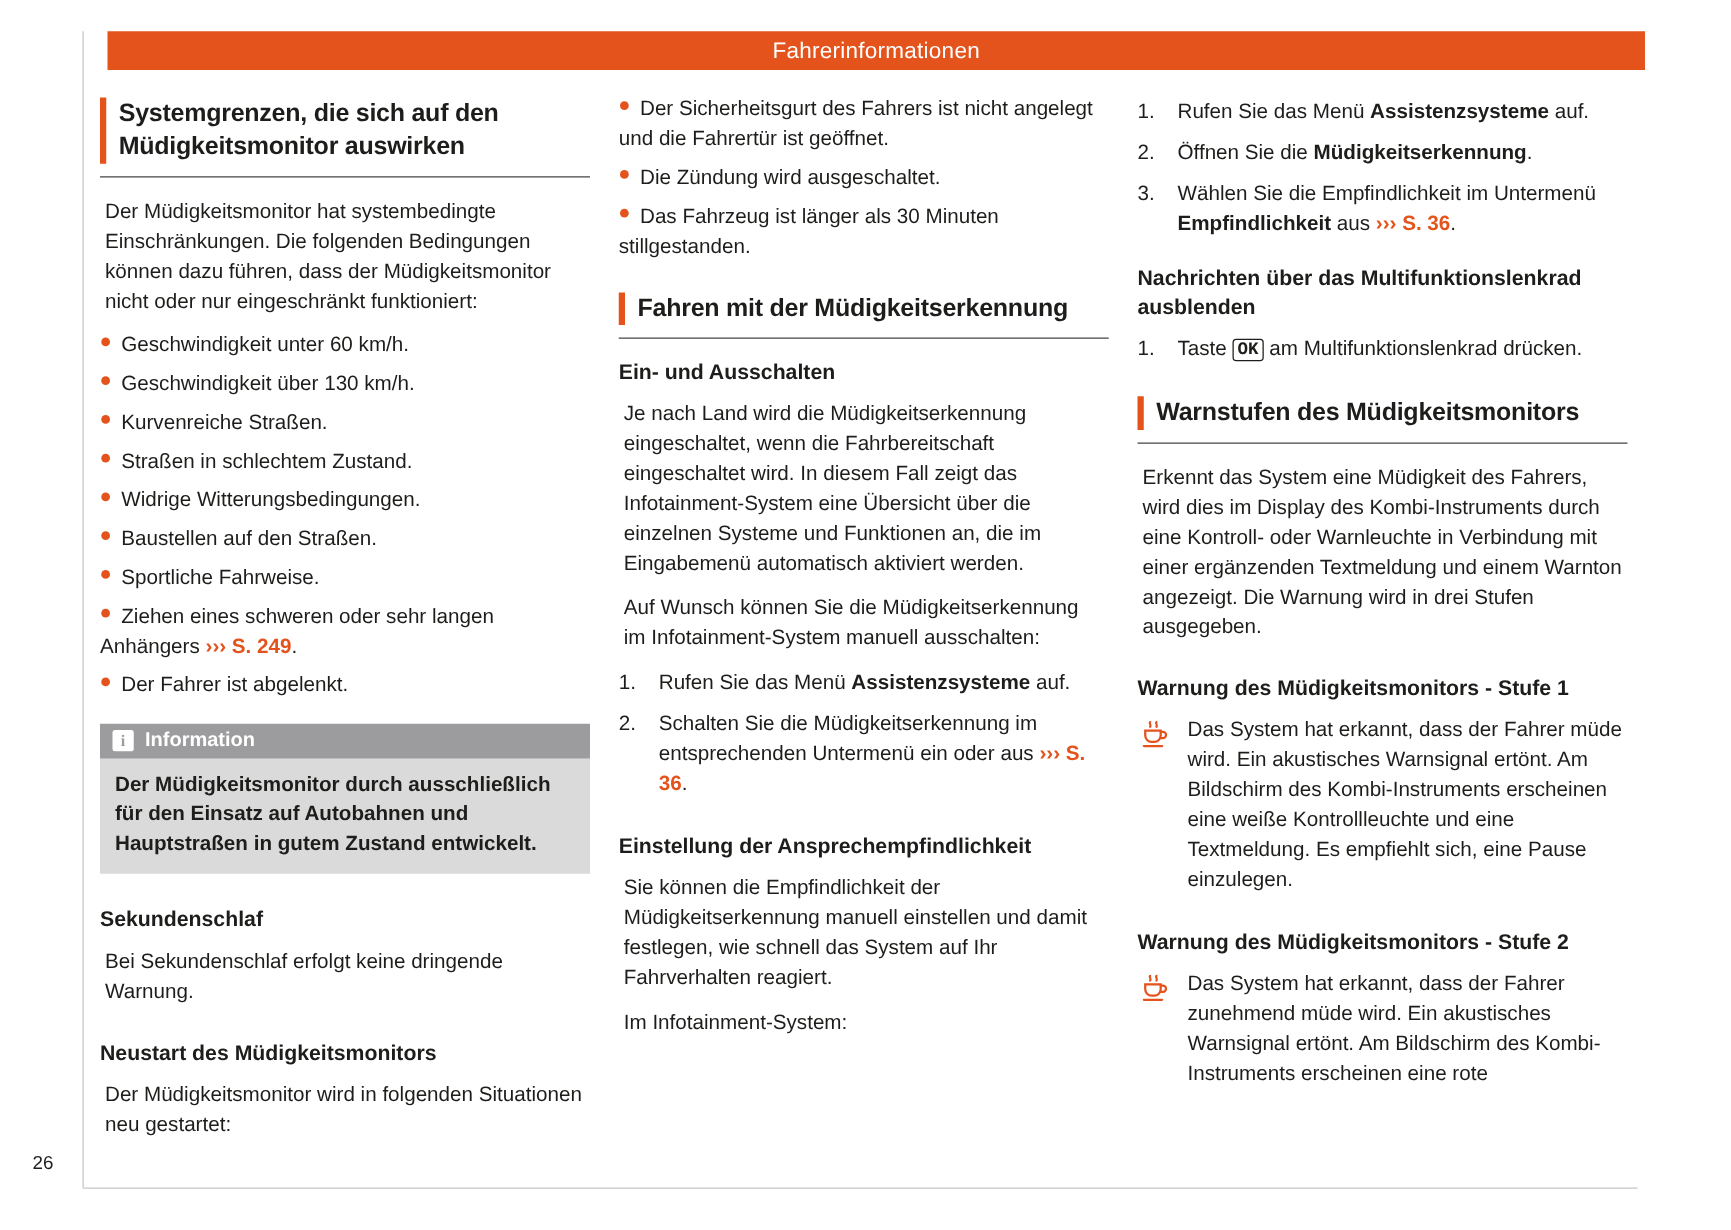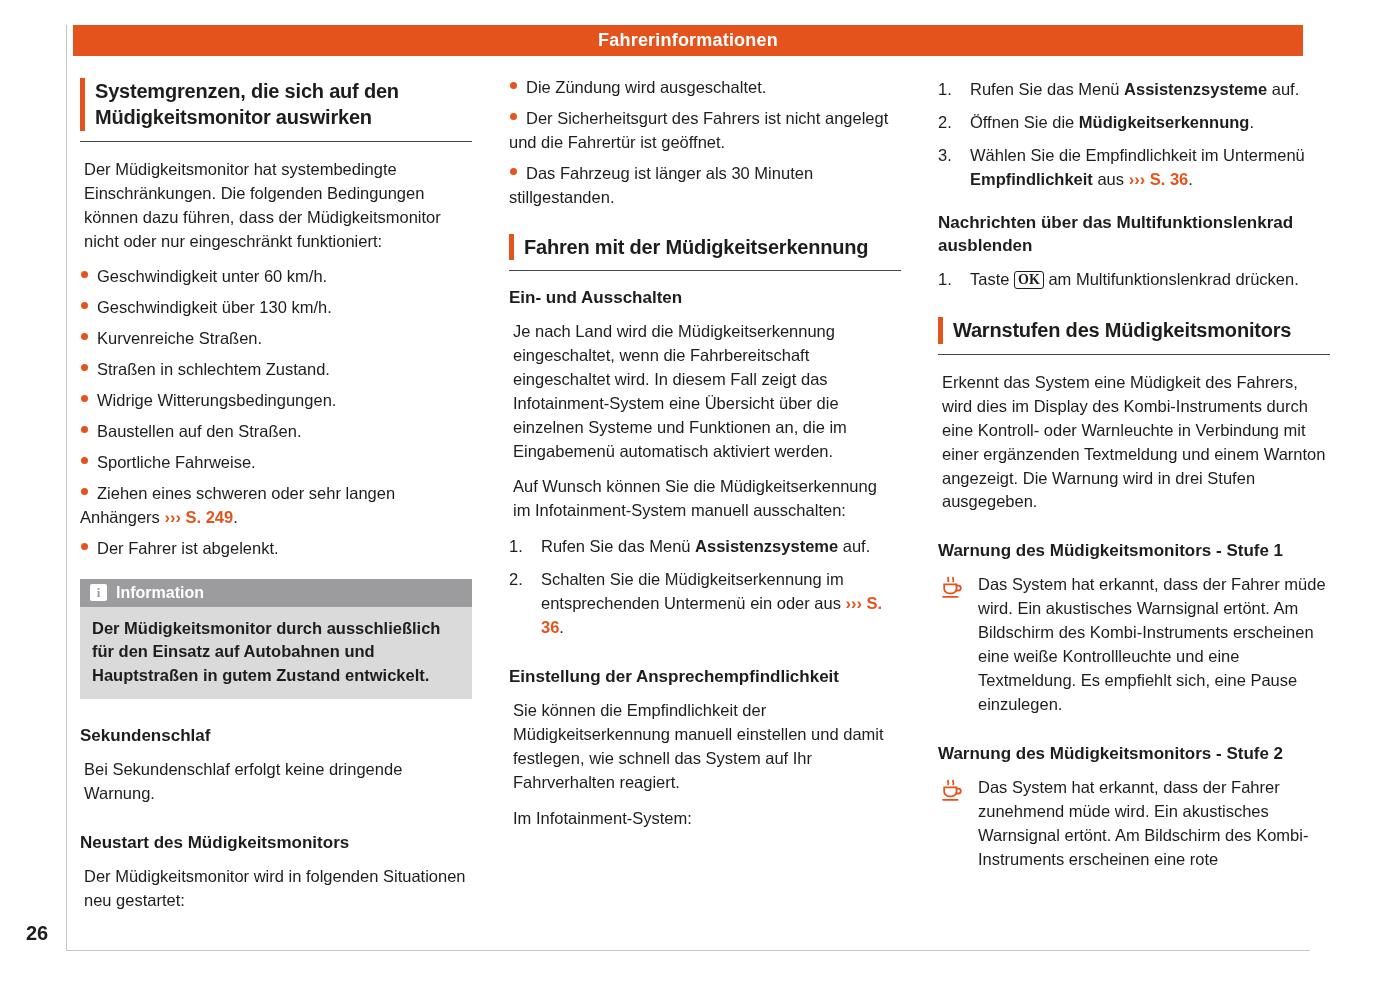--- a/index.html
+++ b/index.html
@@ -11,46 +11,46 @@
     --frame:#c6c6c6;
   }
   *{box-sizing:border-box;margin:0;padding:0;}
   html,body{background:#ffffff;}
   body{font-family:"Liberation Sans",sans-serif;color:var(--ink);}
   .page{position:relative;width:1385px;height:984px;background:#fff;overflow:hidden;}
 
   .frame-left{position:absolute;left:66px;top:25px;width:1px;height:925px;background:var(--frame);}
   .frame-bottom{position:absolute;left:66px;top:950px;width:1244px;height:1px;background:var(--frame);}
 
-  .header-bar{position:absolute;left:73px;top:25px;width:1230px;height:31px;background:var(--accent);
-    color:#fff;display:flex;align-items:center;justify-content:center;font-size:18px;font-weight:bold;letter-spacing:.2px;}
-
-  .page-number{position:absolute;left:26px;top:922px;font-size:20px;font-weight:bold;}
+  .header-bar{position:absolute;left:86px;top:25px;width:1230px;height:31px;background:var(--accent);
+    color:#fff;display:flex;align-items:center;justify-content:center;font-size:18px;font-weight:normal;letter-spacing:.2px;}
+
+  .page-number{position:absolute;left:26px;top:922px;font-size:15px;font-weight:normal;}
 
   .columns{position:absolute;left:80px;top:76px;width:1230px;display:grid;
-    grid-template-columns:392px 392px 392px;column-gap:37px;}
+    grid-template-columns:392px 392px 392px;column-gap:23px;}
 
   .heading-block{border-bottom:1px solid var(--rule);padding-bottom:10px;margin:2px 0 16px;}
   h2{font-size:20px;line-height:1.32;font-weight:bold;border-left:5px solid var(--accent);padding-left:10px;letter-spacing:-.2px;}
   h3{font-size:17px;font-weight:bold;margin:26px 0 10px;line-height:1.35;}
   p.body{font-size:16.5px;line-height:1.45;margin:0 4px 12px;}
 
   ul.bullets{list-style:none;margin:4px 0 16px;}
   ul.bullets li{font-size:16.5px;line-height:1.45;margin-bottom:7px;}
   ul.bullets li::before{content:"";display:inline-block;width:7px;height:7px;border-radius:50%;
     background:var(--accent);margin:0 9px 2px 1px;vertical-align:2px;}
 
   ol.steps{list-style:none;margin:2px 0 12px;}
   ol.steps li{display:flex;font-size:16.5px;line-height:1.45;margin-bottom:9px;}
   ol.steps .num{flex:0 0 32px;}
   ol.steps .txt{flex:1;}
 
   .b{font-weight:bold;}
   .o{color:var(--accent);font-weight:bold;}
-  .key{font-family:Liberation Serif, serif;font-weight:bold;font-size:14px;
+  .key{font-family:Liberation Mono, monospace;font-weight:bold;font-size:14px;
     border:1.5px solid var(--ink);border-radius:3px;padding:0 3px;line-height:1.15;display:inline-block;vertical-align:1px;}
 
   .info-box{margin:18px 0 4px;}
   .info-head{background:var(--gray-head);color:#fff;font-weight:bold;font-size:16px;
     padding:5px 10px;display:flex;align-items:center;gap:9px;}
   .info-icon{background:#fff;color:var(--gray-head);width:17px;height:17px;border-radius:2px;
     display:flex;align-items:center;justify-content:center;font-size:13px;font-weight:bold;
     font-family:"Liberation Serif",serif;flex:0 0 17px;}
   .info-body{background:var(--gray-body);padding:10px 12px 12px;font-weight:bold;font-size:16.5px;line-height:1.42;}
 
@@ -100,22 +100,22 @@
 
       <h3>Sekundenschlaf</h3>
       <p class="body">Bei Sekundenschlaf erfolgt keine dringende Warnung.</p>
 
       <h3>Neustart des Müdigkeitsmonitors</h3>
       <p class="body">Der Müdigkeitsmonitor wird in folgenden Situationen neu gestartet:</p>
     </div>
 
     <div class="col">
       <ul class="bullets" style="margin-top:0;">
+          <li><span>Der Sicherheitsgurt des Fahrers ist nicht angelegt und die Fahrertür ist geöffnet.</span></li>
           <li><span>Die Zündung wird ausgeschaltet.</span></li>
-          <li><span>Der Sicherheitsgurt des Fahrers ist nicht angelegt und die Fahrertür ist geöffnet.</span></li>
           <li><span>Das Fahrzeug ist länger als 30 Minuten stillgestanden.</span></li>
         </ul>
 
       <div class="heading-block" style="margin-top:24px;">
         <h2>Fahren mit der Müdigkeitserkennung</h2>
       </div>
 
       <h3 style="margin-top:14px;">Ein- und Ausschalten</h3>
       <p class="body">Je nach Land wird die Müdigkeitserkennung eingeschaltet, wenn die Fahrbereitschaft eingeschaltet wird. In diesem Fall zeigt das Infotainment-System eine Übersicht über die einzelnen Systeme und Funktionen an, die im Eingabemenü automatisch aktiviert werden.</p>
       <p class="body">Auf Wunsch können Sie die Müdigkeitserkennung im Infotainment-System manuell ausschalten:</p>

